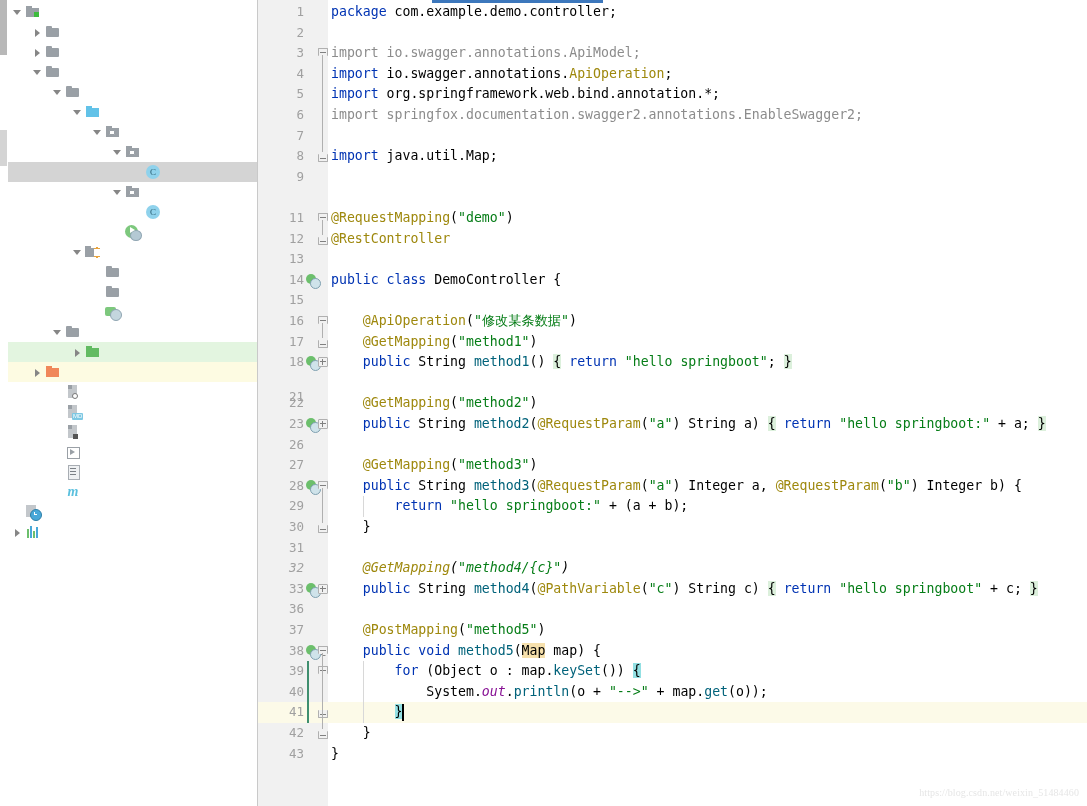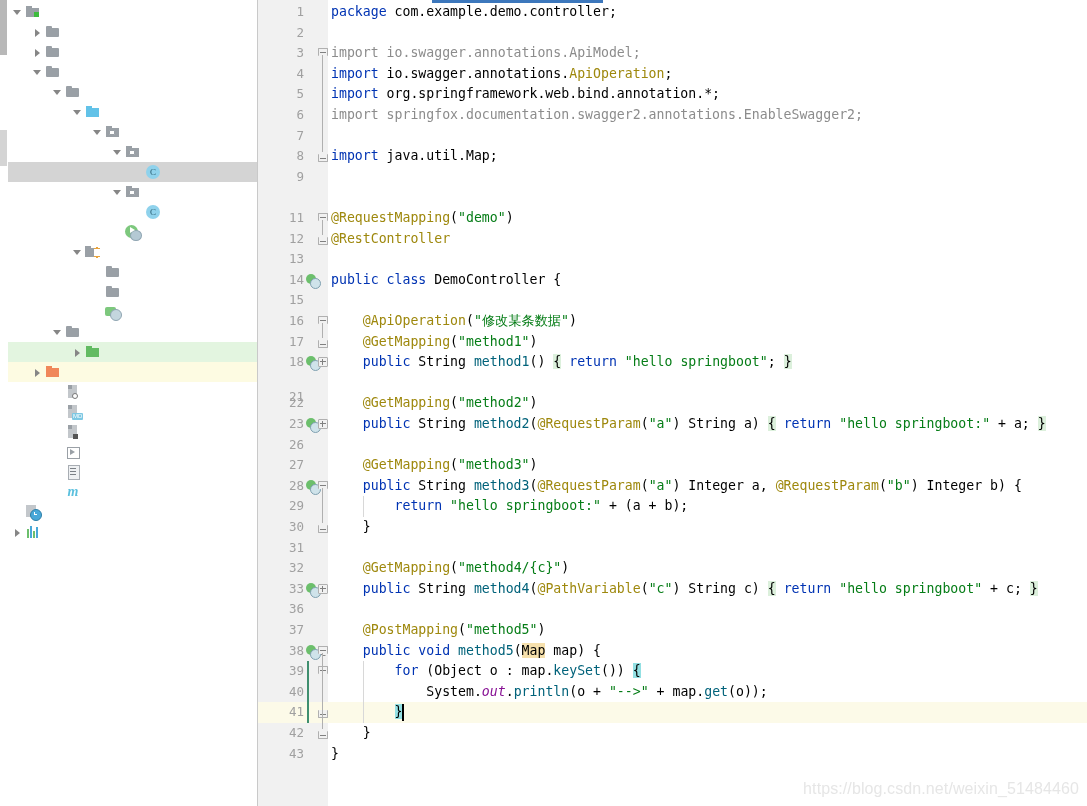--- a/index.html
+++ b/index.html
@@ -412,23 +412,23 @@
   .foldline {
     position: absolute; left: 64px; width: 1px;
     background: #b0b0b0;
   }
   .indentguide {
     position: absolute; width: 1px; background: #d8d8d8;
   }
   #watermark {
     position: absolute;
     right: 8px; bottom: 8px;
-    font-size: 16px;
+    font-size: 10px;
     color: #e6e6e6;
-    font-family: Liberation Sans, sans-serif;
+    font-family: Liberation Serif, serif;
     letter-spacing: 0.1px;
   }
 </style>
 </head>
 <body>
 
 <div id="app">
 
   <div id="project-pane">
     <div id="tree">
@@ -660,21 +660,21 @@
         <div class="crow" style="top: 352.2px;"><span class="gut"></span><span class="lnum">18</span><span class="bean"></span><span class="fold"><span class="box"></span><span class="minus"></span><span class="plus-v"></span></span><span class="code">    <span class="kw">public </span><span class="typ">String </span><span class="mth">method1</span><span class="typ">() </span><span class="brace-match">{</span><span class="typ"> </span><span class="kw">return </span><span class="str">"hello springboot"</span><span class="typ">; </span><span class="brace-match">}</span></span></div>
         <div class="crow" style="top: 387px; padding-left: 10px;"><span class="gut"></span><span class="lnum">21</span><span class="code">    </span></div>
         <div class="crow" style="top: 393.4px;"><span class="gut"></span><span class="lnum">22</span><span class="code">    <span class="anno">@GetMapping</span><span class="typ">(</span><span class="str">"method2"</span><span class="typ">)</span></span></div>
         <div class="crow" style="top: 414px;"><span class="gut"></span><span class="lnum">23</span><span class="bean"></span><span class="fold"><span class="box"></span><span class="minus"></span><span class="plus-v"></span></span><span class="code">    <span class="kw">public </span><span class="typ">String </span><span class="mth">method2</span><span class="typ">(</span><span class="anno">@RequestParam</span><span class="typ">(</span><span class="str">"a"</span><span class="typ">) String a) </span><span class="brace-match">{</span><span class="typ"> </span><span class="kw">return </span><span class="str">"hello springboot:"</span><span class="typ"> + a; </span><span class="brace-match">}</span></span></div>
         <div class="crow" style="top: 434.6px;"><span class="gut"></span><span class="lnum">26</span><span class="code">    </span></div>
         <div class="crow" style="top: 455.2px;"><span class="gut"></span><span class="lnum">27</span><span class="code">    <span class="anno">@GetMapping</span><span class="typ">(</span><span class="str">"method3"</span><span class="typ">)</span></span></div>
         <div class="crow" style="top: 475.8px;"><span class="gut"></span><span class="lnum">28</span><span class="bean"></span><span class="fold top"><span class="box"></span><span class="minus"></span></span><span class="code">    <span class="kw">public </span><span class="typ">String </span><span class="mth">method3</span><span class="typ">(</span><span class="anno">@RequestParam</span><span class="typ">(</span><span class="str">"a"</span><span class="typ">) Integer a, </span><span class="anno">@RequestParam</span><span class="typ">(</span><span class="str">"b"</span><span class="typ">) Integer b) {</span></span></div>
         <div class="crow" style="top: 496.4px;"><span class="gut"></span><span class="lnum">29</span><span class="code">        <span class="kw">return </span><span class="str">"hello springboot:"</span><span class="typ"> + (a + b);</span></span></div>
         <div class="crow" style="top: 517px;"><span class="gut"></span><span class="lnum">30</span><span class="fold bot"><span class="box"></span><span class="minus" style="top:7px"></span></span><span class="code">    <span class="typ">}</span></span></div>
         <div class="crow" style="top: 537.6px;"><span class="gut"></span><span class="lnum">31</span><span class="code">    </span></div>
-        <div class="crow" style="top: 558.2px;"><span class="gut"></span><span class="lnum">32</span><span class="code">    <span class="anno">@GetMapping</span><span class="typ">(</span><span class="str">"method4/{c}"</span><span class="typ">)</span></span></div>
+        <div class="crow" style="top: 558.2px; font-style: italic;"><span class="gut"></span><span class="lnum">32</span><span class="code">    <span class="anno">@GetMapping</span><span class="typ">(</span><span class="str">"method4/{c}"</span><span class="typ">)</span></span></div>
         <div class="crow" style="top: 578.8px;"><span class="gut"></span><span class="lnum">33</span><span class="bean"></span><span class="fold"><span class="box"></span><span class="minus"></span><span class="plus-v"></span></span><span class="code">    <span class="kw">public </span><span class="typ">String </span><span class="mth">method4</span><span class="typ">(</span><span class="anno">@PathVariable</span><span class="typ">(</span><span class="str">"c"</span><span class="typ">) String c) </span><span class="brace-match">{</span><span class="typ"> </span><span class="kw">return </span><span class="str">"hello springboot"</span><span class="typ"> + c; </span><span class="brace-match">}</span></span></div>
         <div class="crow" style="top: 599.4px;"><span class="gut"></span><span class="lnum">36</span><span class="code">    </span></div>
         <div class="crow" style="top: 620px;"><span class="gut"></span><span class="lnum">37</span><span class="code">    <span class="anno">@PostMapping</span><span class="typ">(</span><span class="str">"method5"</span><span class="typ">)</span></span></div>
         <div class="crow" style="top: 640.6px;"><span class="gut"></span><span class="lnum">38</span><span class="bean"></span><span class="at-mark">@</span><span class="fold top"><span class="box"></span><span class="minus"></span></span><span class="code">    <span class="kw">public </span><span class="kw">void </span><span class="mth">method5</span><span class="typ">(</span><span class="hl-ident">Map</span><span class="typ"> map) {</span></span></div>
         <div class="crow" style="top: 661.2px;"><span class="gut"></span><span class="lnum">39</span><span class="fold top"><span class="box"></span><span class="minus"></span></span><span class="code">        <span class="kw">for </span><span class="typ">(Object o : map.</span><span class="mth">keySet</span><span class="typ">()) </span><span class="brace-cursor">{</span></span></div>
         <div class="crow" style="top: 681.8px;"><span class="gut"></span><span class="lnum">40</span><span class="code">            <span class="typ">System.</span><span class="fld">out</span><span class="typ">.</span><span class="mth">println</span><span class="typ">(o + </span><span class="str">"--&gt;"</span><span class="typ"> + map.</span><span class="mth">get</span><span class="typ">(o));</span></span></div>
         <div class="crow caret-line" style="top: 702.4px;"><span class="gut"></span><span class="lnum">41</span><span class="fold bot"><span class="box"></span><span class="minus" style="top:7px"></span></span><span class="code">        <span class="brace-cursor">}</span></span><span style="position: absolute; left: 144.37px; top: 2px; width: 1.6px; height: 17px; background: rgb(0, 0, 0);"></span></div>
         <div class="crow" style="top: 723px;"><span class="gut"></span><span class="lnum">42</span><span class="fold bot"><span class="box"></span><span class="minus" style="top:7px"></span></span><span class="code">    <span class="typ">}</span></span></div>
         <div class="crow" style="top: 743.6px;"><span class="gut"></span><span class="lnum">43</span><span class="code"><span class="typ">}</span></span></div>
       </div>

